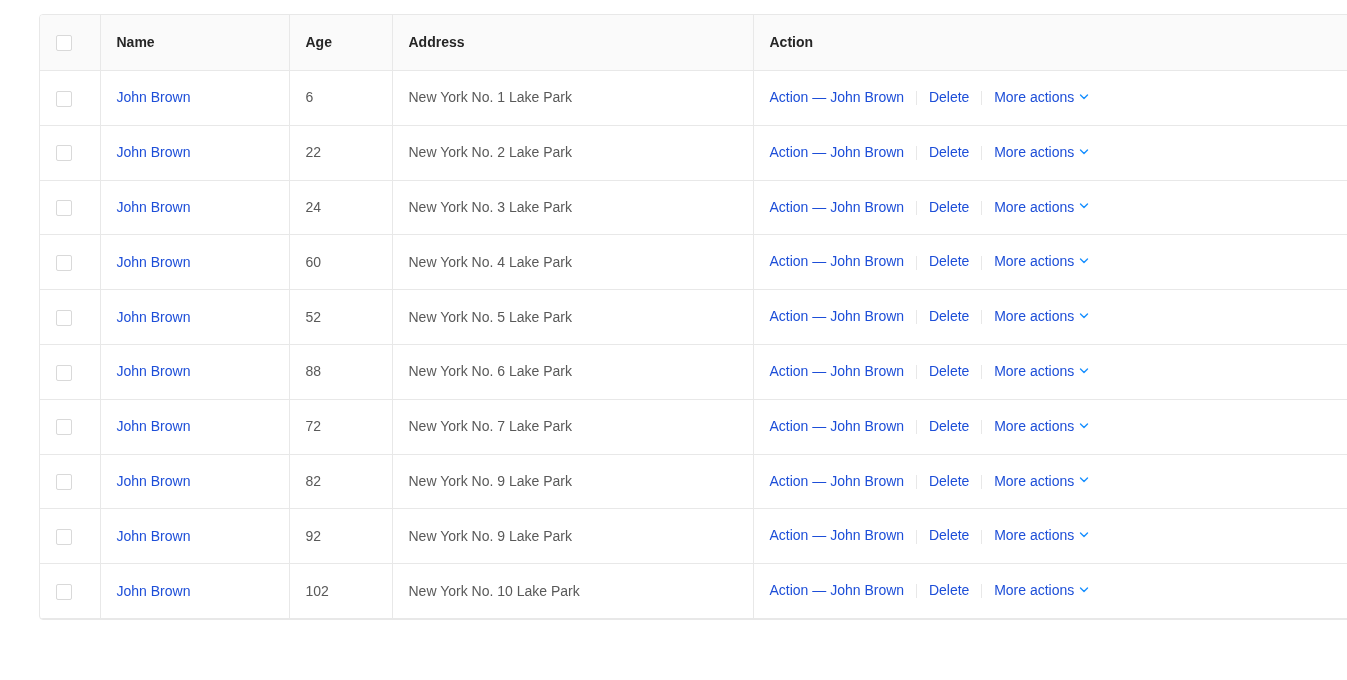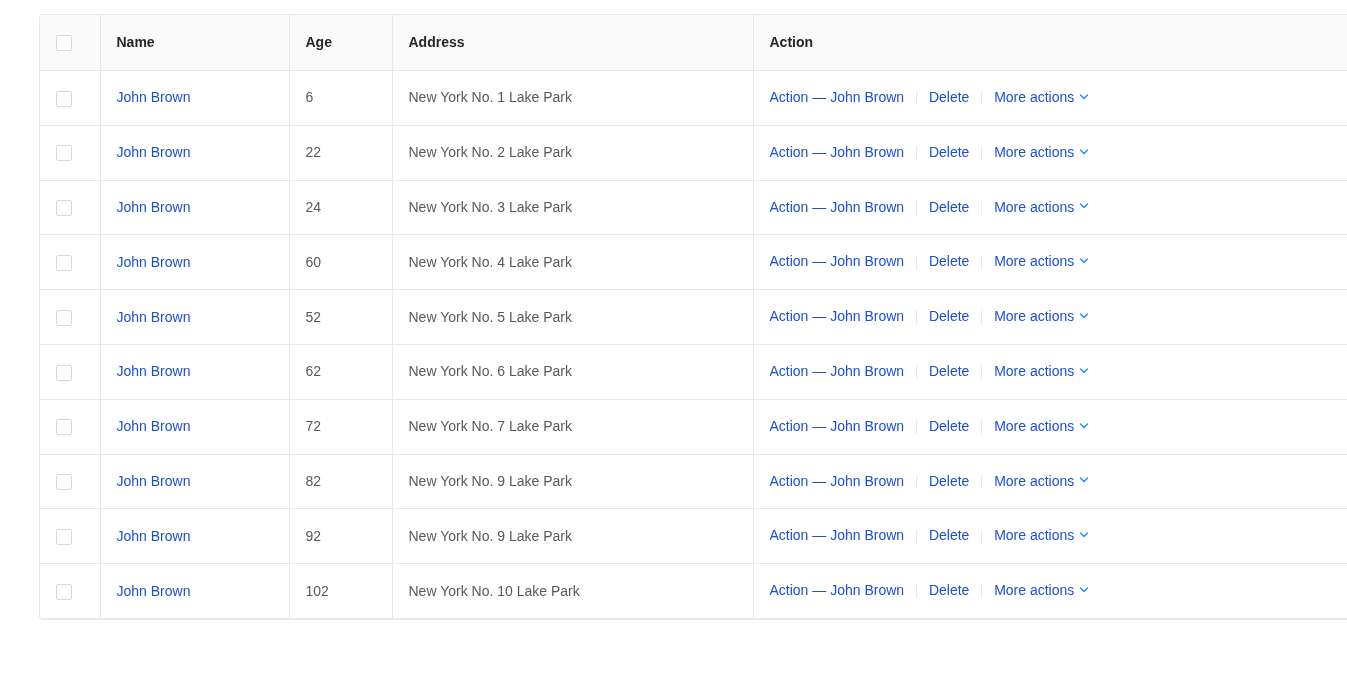--- a/index.html
+++ b/index.html
@@ -222,21 +222,21 @@
     </td>
   </tr>
 
   <tr>
     <td class="cell-selection">
       <span class="checkbox"></span>
     </td>
     <td>
       <a class="link">John Brown</a>
     </td>
-    <td class="cell-body">62</td>
+    <td class="cell-body">88</td>
     <td class="cell-body">New York No. 6 Lake Park</td>
     <td>
       <a class="link">Action — John Brown</a>
       <span class="v-divider"></span>
       <a class="link">Delete</a>
       <span class="v-divider"></span>
       <a class="link"><span>More actions</span><span class="chevron-down"><svg width="10" height="10" viewBox="0 0 10 10">
                     <polyline points="1.5,3 5,6.5 8.5,3" fill="none" stroke="#1890ff" stroke-width="1.4" stroke-linecap="round" stroke-linejoin="round"></polyline>
                   </svg></span></a>
     </td>

